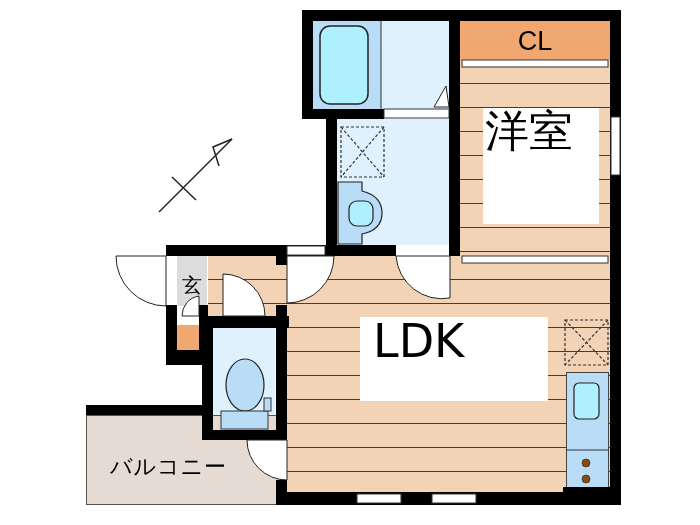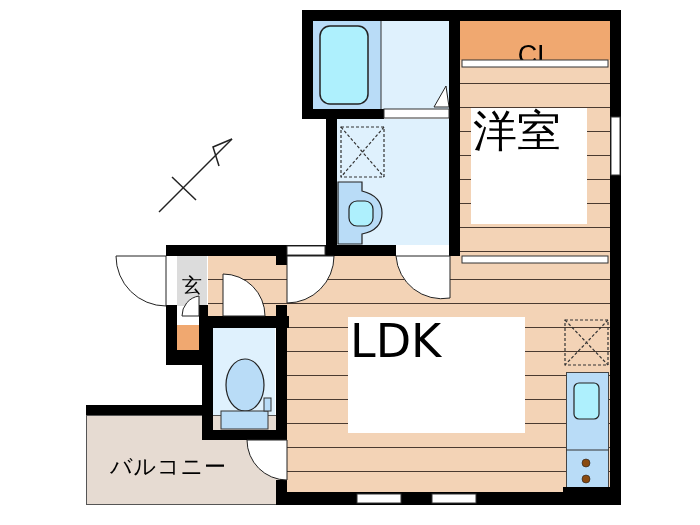--- a/index.html
+++ b/index.html
@@ -1,37 +1,37 @@
 <!DOCTYPE html>
 <html><head>
 <meta charset="utf-8">
 <style>
   html,body{margin:0;padding:0;background:#ffffff;}
   body{width:700px;height:525px;position:relative;overflow:hidden;font-family:"Liberation Sans","DejaVu Sans",sans-serif;}
   .abs{position:absolute;text-align:right;}
   .floor{position:absolute;background-color:#f3d3b6;background-image:repeating-linear-gradient(to bottom, transparent 0px, transparent 23px, #4a3a30 23px, #4a3a30 24px);}
   .wet{position:absolute;background:#dff1fd;}
-  .label{position:absolute;background:#fff;color:#000;font-family:"DejaVu Sans",sans-serif;line-height:1.05;}
+  .label{position:absolute;background:#fff;color:#000;font-family:"DejaVu Sans",sans-serif;line-height:1.05;margin-left:12px;}
   svg{position:absolute;left:0;top:0;}
 </style>
 </head>
 <body>
 
 <div class="floor" style="left:460px;top:60px;width:150px;height:196px;"></div>
 <div class="floor" style="left:287px;top:256px;width:323px;height:237px;"></div>
 <div class="floor" style="left:208px;top:256px;width:80px;height:60px;"></div>
 
 <div class="wet" style="left:313px;top:21px;width:136px;height:88px;"></div>
 <div class="abs" style="left:313px;top:21px;width:68px;height:88px;background:#b9dcf7;"></div>
 <div class="wet" style="left:337px;top:119px;width:112px;height:126px;"></div>
 <div class="wet" style="left:213px;top:328px;width:62px;height:102px;"></div>
 <div class="abs" style="left:566px;top:372px;width:43px;height:120px;background:#b9dcf7;border:1px solid #444;box-sizing:border-box;"></div>
 
 <div class="abs" style="left:460px;top:21px;width:150px;height:39px;background:#f0a870;"></div>
-<div class="abs" style="left:460px;top:36px;width:150px;height:38px;font-size:27px;text-align:center;line-height:38px;color:#000;">CL</div>
+<div class="abs" style="left:460px;top:22px;width:150px;height:38px;font-size:27px;text-align:center;line-height:38px;color:#000;">CL</div>
 
 <div class="abs" style="left:177px;top:256px;width:30px;height:50px;background:#dcdcdc;"></div>
 <div class="abs" style="left:178px;top:272px;width:28px;font-size:20px;text-align:center;color:#000;background:transparent;">玄</div>
 <div class="abs" style="left:177px;top:325px;width:22px;height:25px;background:#f0a870;"></div>
 
 <div class="abs" style="left:86px;top:415px;width:195px;height:90px;background:#e6dbd2;border:1px solid #555;box-sizing:border-box;"></div>
 <div class="abs" style="left:110px;top:452px;font-size:22px;color:#000;letter-spacing:1px;">バルコニー</div>
 
 <svg width="700" height="525" viewBox="0 0 700 525">
 
@@ -118,15 +118,15 @@
   <g stroke="#222" stroke-width="1.5" fill="none">
     <line x1="159" y1="212" x2="232" y2="139"></line>
     <line x1="172" y1="177" x2="196" y2="200"></line>
     <polyline points="219,166 213,147 232,139"></polyline>
   </g>
 </svg>
 
 <div class="label" style="left:471px;top:108px;width:114px;height:116px;padding-left:2px;font-size:44px;">
   <div>洋室</div>
 </div>
-<div class="label" style="left:348px;top:317px;width:175px;height:116px;padding-left:2px;font-size:46px;">
+<div class="label" style="left:348px;top:317px;width:175px;height:84px;padding-left:13px;font-size:46px;">
   <div>LDK</div>
 </div>
 
 </body></html>

